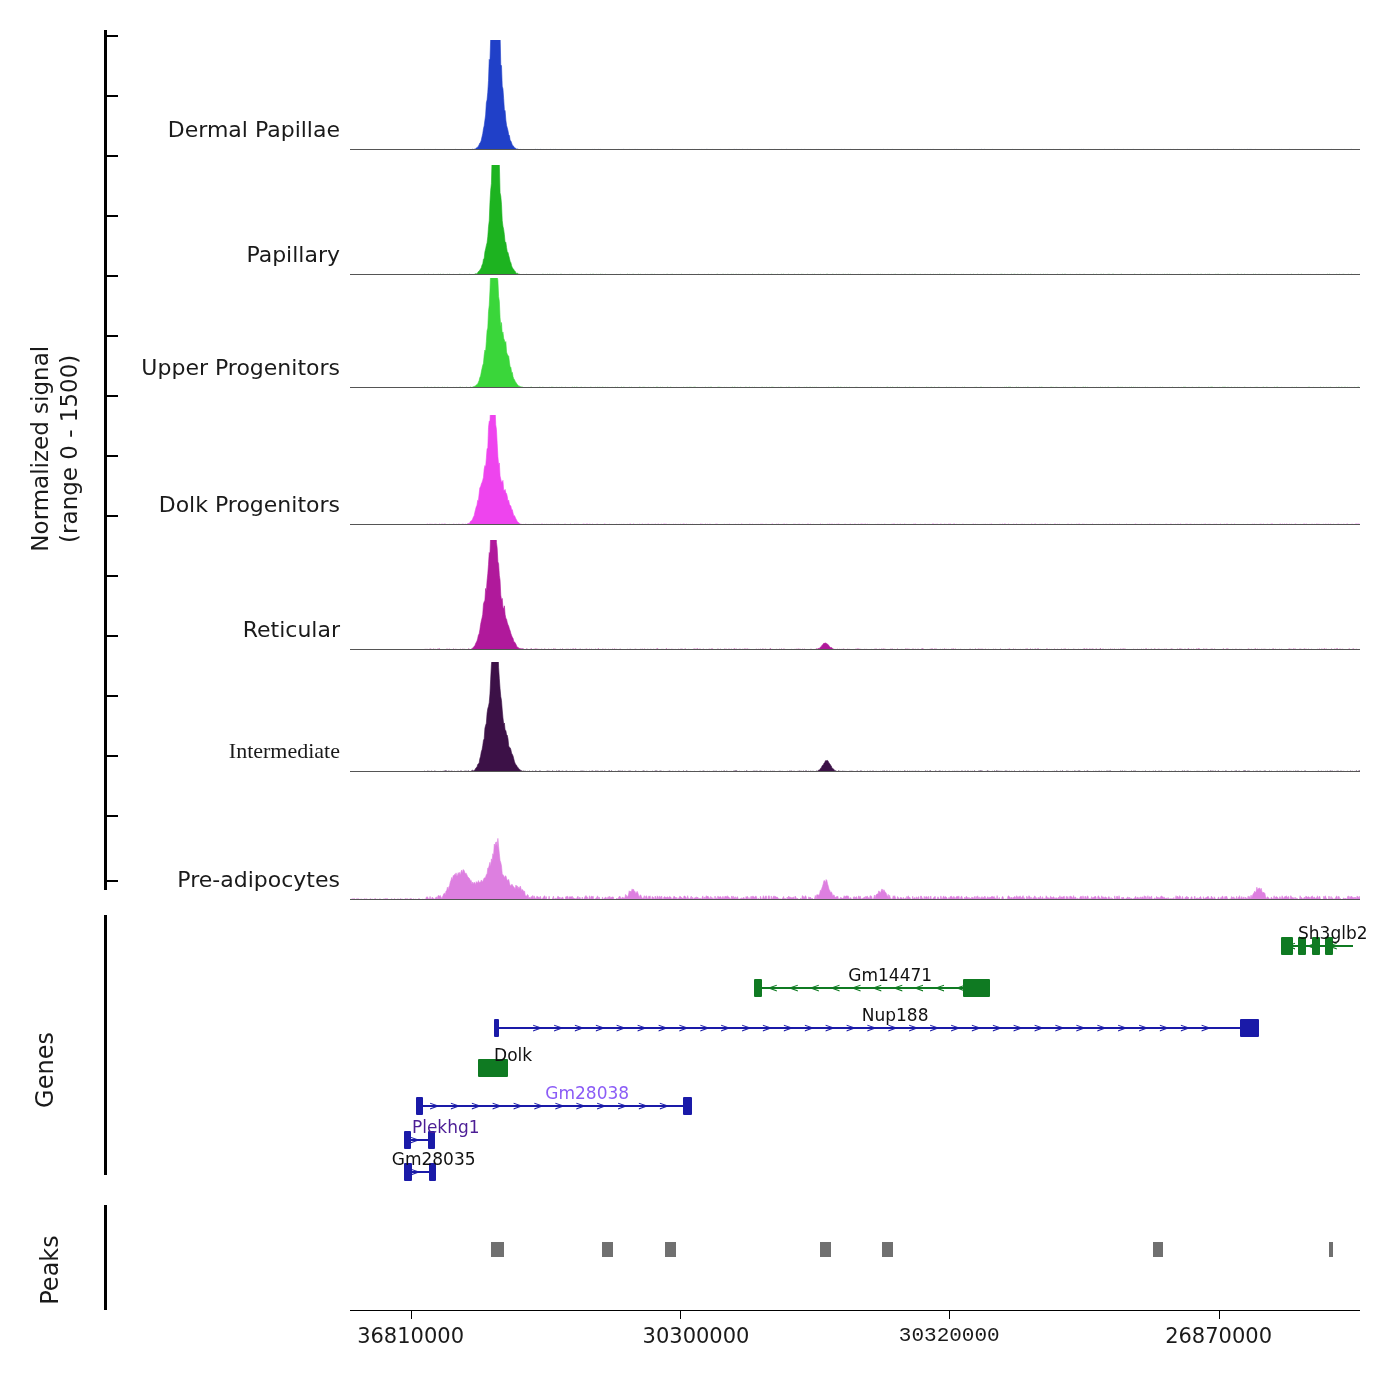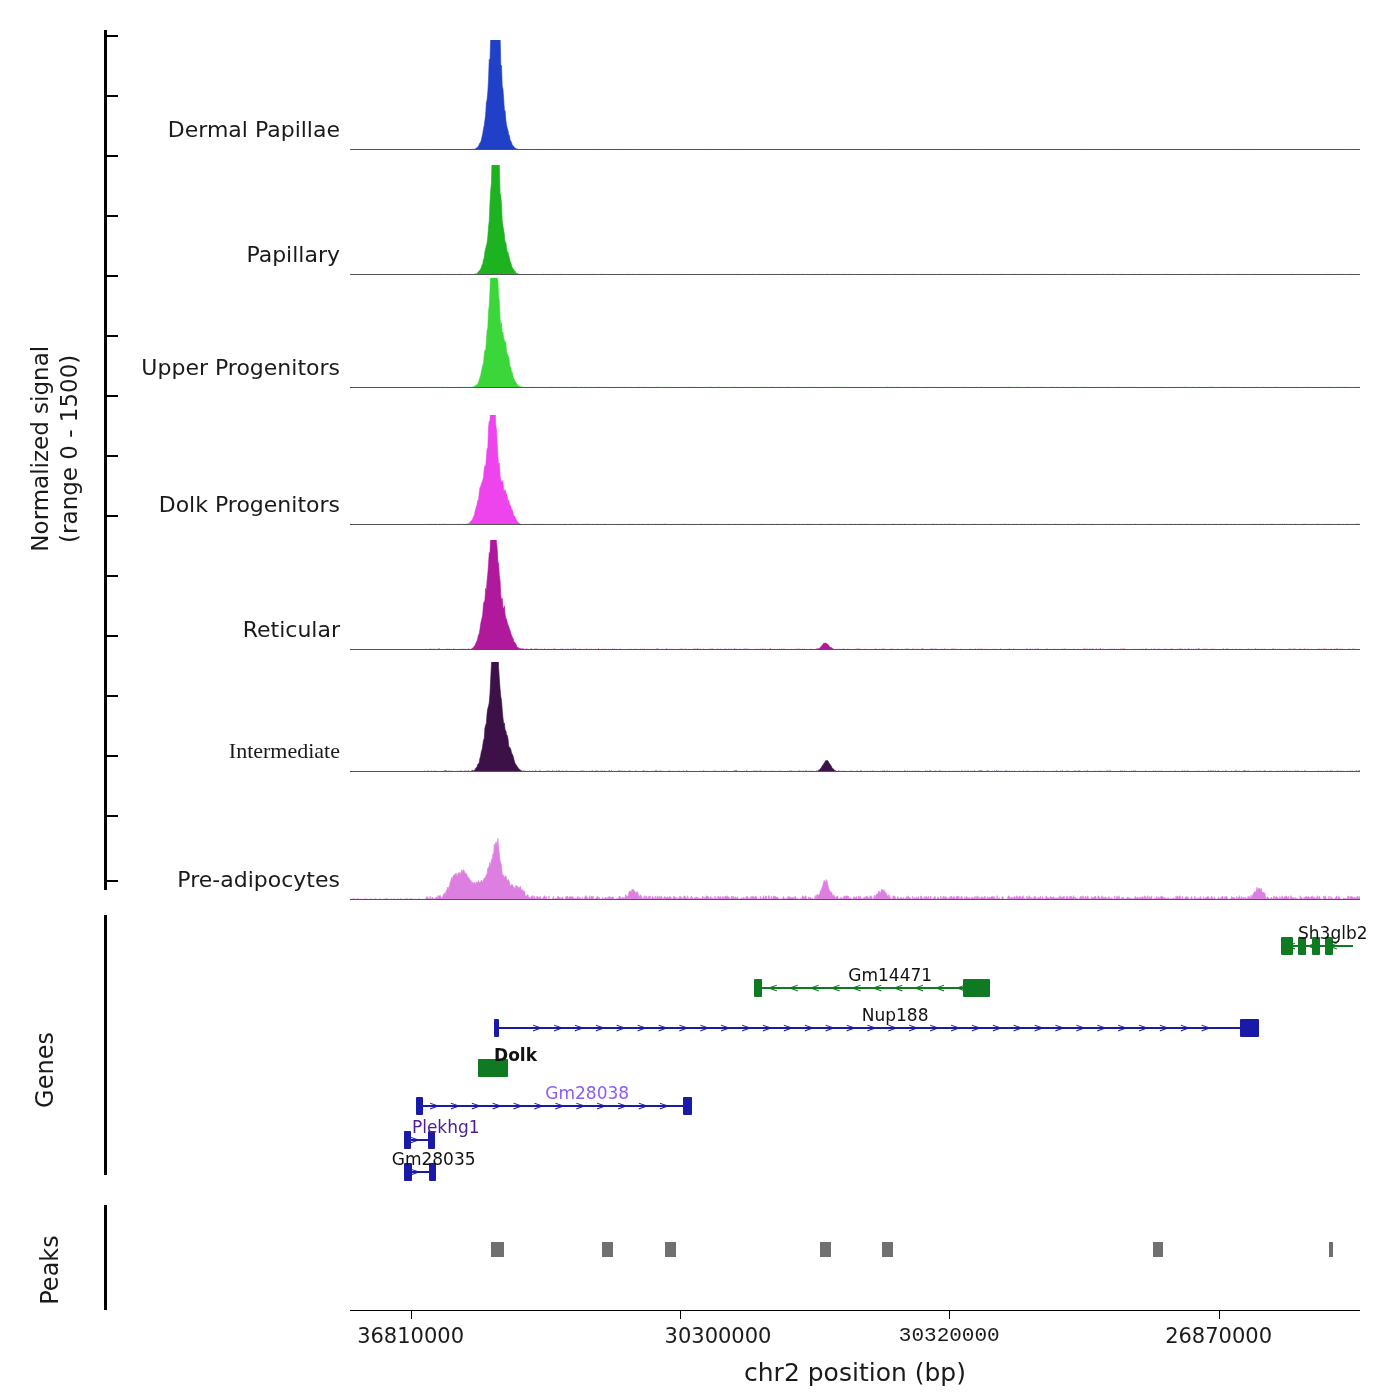--- a/index.html
+++ b/index.html
@@ -284,21 +284,21 @@
         <div class="gene-line" style="left: 144.093px; width: 764.907px; background: rgb(26, 26, 168);"></div>
         <div class="arrows" style="left: 144.093px; width: 764.907px; color: rgb(26, 26, 168);">&gt;&gt;&gt;&gt;&gt;&gt;&gt;&gt;&gt;&gt;&gt;&gt;&gt;&gt;&gt;&gt;&gt;&gt;&gt;&gt;&gt;&gt;&gt;&gt;&gt;&gt;&gt;&gt;&gt;&gt;&gt;&gt;&gt;</div>
         <div class="gene-block" style="left: 144.093px; width: 5.38667px; background: rgb(26, 26, 168);"></div>
         <div class="gene-block" style="left: 890.147px; width: 18.8533px; background: rgb(26, 26, 168);"></div>
         <div class="gene-name" style="left: 511.733px; color: rgb(17, 17, 17);">Nup188</div>
       </div>
       <div class="gene-row" style="top: 140px;">
         <div class="gene-line" style="left: 127.933px; width: 29.6267px; background: rgb(15, 122, 34);"></div>
         <div class="arrows" style="left: 127.933px; width: 29.6267px; color: rgb(15, 122, 34);">&lt;</div>
         <div class="gene-block" style="left: 127.933px; width: 29.6267px; background: rgb(15, 122, 34);"></div>
-        <div class="gene-name" style="left: 144.093px; color: rgb(17, 17, 17); font-weight: bold;">Dolk</div>
+        <div class="gene-name" style="left: 144.093px; color: rgb(17, 17, 17);">Dolk</div>
       </div>
       <div class="gene-row" style="top: 178px;">
         <div class="gene-line" style="left: 65.9867px; width: 276.067px; background: rgb(26, 26, 168);"></div>
         <div class="arrows" style="left: 65.9867px; width: 276.067px; color: rgb(26, 26, 168);">&gt;&gt;&gt;&gt;&gt;&gt;&gt;&gt;&gt;&gt;&gt;&gt;</div>
         <div class="gene-block" style="left: 65.9867px; width: 6.73333px; background: rgb(26, 26, 168);"></div>
         <div class="gene-block" style="left: 332.627px; width: 9.42667px; background: rgb(26, 26, 168);"></div>
         <div class="gene-name" style="left: 195.267px; color: #8b5cf6;">Gm28038</div>
       </div>
       <div class="gene-row" style="top: 212px;">
         <div class="gene-line" style="left: 53.8667px; width: 30.9733px; background: rgb(26, 26, 168);"></div>
@@ -324,21 +324,20 @@
       <div class="peak" style="left: 531.933px; width: 10.7733px; background: rgb(112, 112, 112);"></div>
       <div class="peak" style="left: 802.613px; width: 10.7733px; background: rgb(112, 112, 112);"></div>
       <div class="peak" style="left: 979.027px; width: 4.04px; background: rgb(112, 112, 112);"></div>
     </div>
 
   <div id="xaxis"></div>
   <div id="xticks-container">
       <div class="xtick" style="left: 410.6px;"></div>
       <div class="xticklabel" style="left: 410.6px;">36810000</div>
       <div class="xtick" style="left: 679.933px;"></div>
-      <div class="xticklabel" style="left: 718px; text-align: center;">30300000</div>
+      <div class="xticklabel" style="left: 696px; text-align: center;">30300000</div>
       <div class="xtick" style="left: 949.267px;"></div>
       <div class="xticklabel" style="left: 949.267px; font-family: Liberation Mono, monospace;">30320000</div>
       <div class="xtick" style="left: 1218.6px;"></div>
       <div class="xticklabel" style="left: 1218.6px;">26870000</div>
     </div>
-  <div id="xlabel">chr2 position (bp)</div>
 
 </div>
 
 </body></html>

